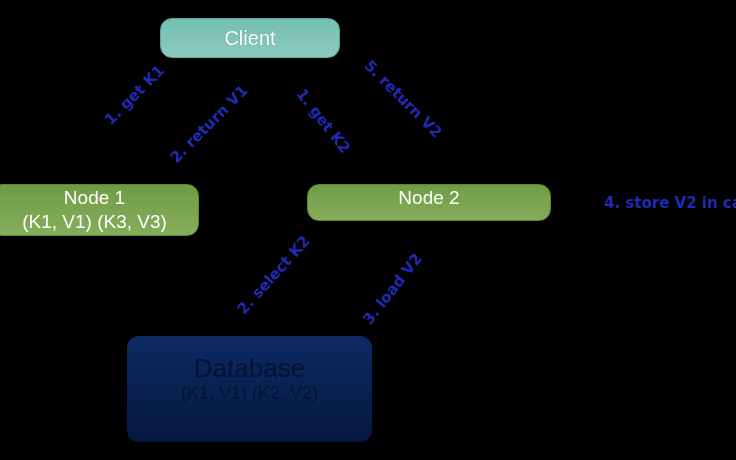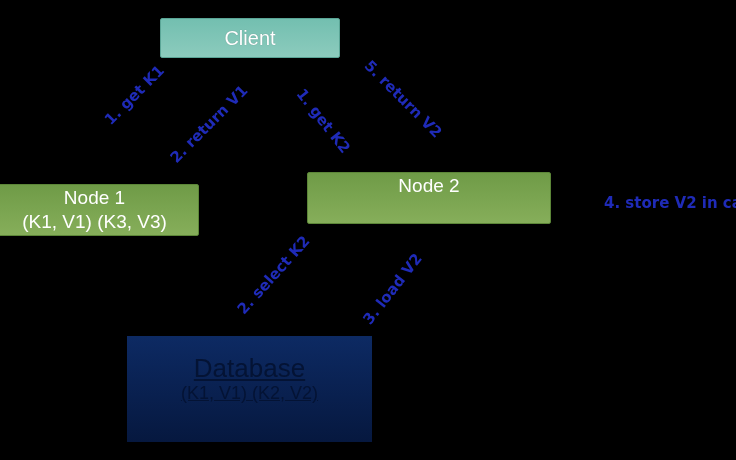--- a/index.html
+++ b/index.html
@@ -1,42 +1,42 @@
 <!DOCTYPE html>
 <html><head>
   <meta charset="utf-8">
   <style>
     html, body { margin:0; padding:0; }
     body {
       width:736px; height:460px; background:#000; position:relative; overflow:hidden;
       font-family:"Liberation Sans", sans-serif;
     }
     .box {
-      position:absolute; box-sizing:border-box; border-radius:2px;
+      position:absolute; box-sizing:border-box; border-radius:12px;
       color:#fff; text-align:center;
     }
     #client {
       left:160px; top:18px; width:180px; height:40px;
       background:linear-gradient(#73bfb0, #8ccbbd);
       border:1px solid #5aa596;
       font-size:20px; line-height:38px;
       text-shadow:0 0 1px rgba(0,0,0,0.3);
     }
     .node {
       background:linear-gradient(#6f9b47, #86ae5a);
       border:1px solid #5c8638;
       font-size:19px; line-height:24px; padding-top:1px;
     }
     #node1 { left:-10px; top:184px; width:209px; height:52px; }
-    #node2 { left:307px; top:172px; width:244px; height:52px; }
+    #node2 { left:307px; top:184px; width:244px; height:37px; }
     .q { color:#e0321e; font-weight:bold; }
     #db {
       position:absolute; left:127px; top:336px; width:245px; height:106px;
       background:linear-gradient(#0d2a63, #06183f);
-      color:#041334; text-align:center; border-radius:0;text-decoration:underline;
+      color:#041334; text-align:center; border-radius:12px;
     }
     #db .title { font-size:26px; margin-top:18px; line-height:28px; }
     #db .row { font-size:18px; line-height:22px; }
     .lbl {
       position:absolute; color:#1f2bb8; font-family:"DejaVu Sans", sans-serif;
       font-weight:bold; font-size:15px; white-space:nowrap;
       transform-origin:center center;
     }
   </style>
 </head>

